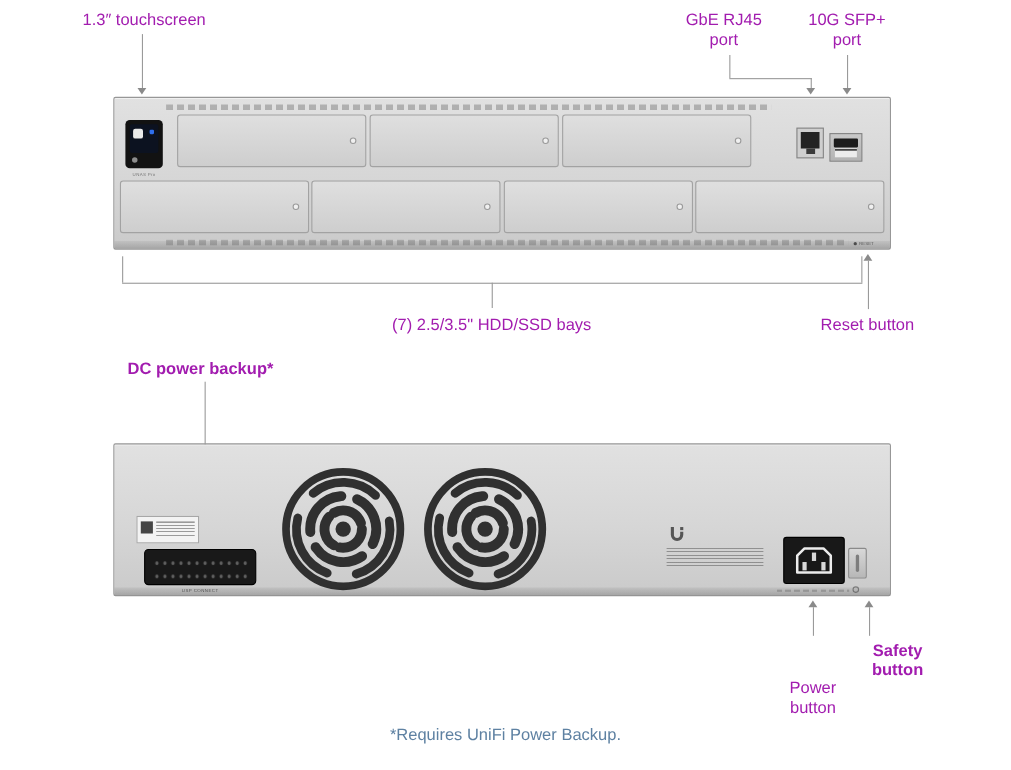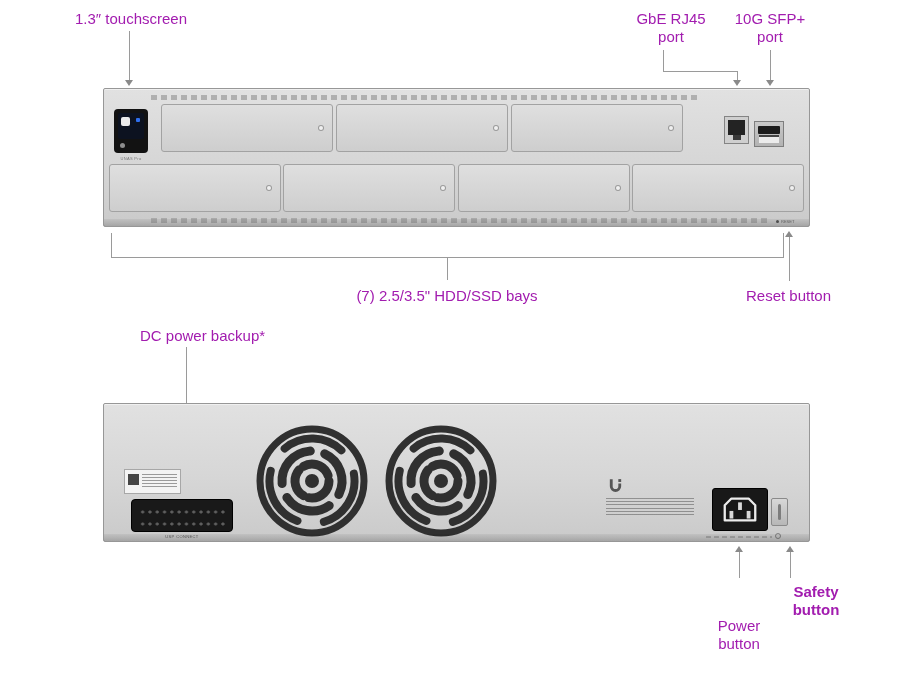--- a/index.html
+++ b/index.html
@@ -68,21 +68,21 @@
 </style>
 </head>
 <body>
 
 <div id="stage">
 
   <div class="lbl" style="left:75px; top:10px;">1.3″ touchscreen</div>
   <div class="lv" style="left:129px; top:31px; height:49px;"></div>
   <div class="arr-d" style="left:129px; top:80px;"></div>
 
-  <div class="lbl two" style="left:628px; top:10px; width:86px;">
+  <div class="lbl two" style="left:615px; top:10px; width:86px;">
     <div>GbE RJ45</div>
     <div>port</div>
   </div>
   <div class="lv" style="left:663px; top:50px; height:21px;"></div>
   <div class="lh" style="left:663px; top:71px; width:75px;"></div>
   <div class="lv" style="left:737px; top:71px; height:9px;"></div>
   <div class="arr-d" style="left:737px; top:80px;"></div>
 
   <div class="lbl two" style="left:727px; top:10px; width:86px;">
     <div>10G SFP+</div>
@@ -125,21 +125,21 @@
   <div class="lv" style="left:111px; top:233px; height:24px;"></div>
   <div class="lv" style="left:783px; top:233px; height:24px;"></div>
   <div class="lh" style="left:111px; top:257px; width:673px;"></div>
   <div class="lv" style="left:447px; top:257px; height:23px;"></div>
   <div class="lbl" style="left:297px; top:287px; width:300px; text-align:center;">(7) 2.5/3.5" HDD/SSD bays</div>
 
   <div class="arr-u" style="left:789px; top:231px;"></div>
   <div class="lv" style="left:789px; top:237px; height:44px;"></div>
   <div class="lbl" style="left:746px; top:287px;text-align:center;">Reset button</div>
 
-  <div class="lbl" style="left:140px; top:327px;">DC power backup*</div>
+  <div class="lbl" style="left:116px; top:327px;font-weight:bold;">DC power backup*</div>
   <div class="lv" style="left:186px; top:347px; height:139px;"></div>
   <div class="arr-d" style="left:186px; top:486px;"></div>
 
   <div class="panel" style="left:103px; top:403px;">
 
     <svg class="fan" style="left:151px; top:20px;" width="114" height="114" viewBox="-57 -57 114 114">
       <circle r="52" fill="none" stroke="#303030" stroke-width="7"></circle>
       <circle r="7" fill="#303030"></circle>
       <g fill="none" stroke="#303030" stroke-linecap="round">
         <circle r="17" stroke-width="9" stroke-dasharray="30 76.8"></circle>
@@ -205,14 +205,15 @@
     <div>button</div>
   </div>
 
   <div class="arr-u" style="left:790px; top:546px;"></div>
   <div class="lv" style="left:790px; top:552px; height:26px;"></div>
   <div class="lbl two" style="left:788px; top:583px; width:56px;font-weight:bold;">
     <div>Safety</div>
     <div>button</div>
   </div>
 
+  <div class="footnote">*Requires UniFi Power Backup.</div>
 
 </div>
 
 </body></html>

